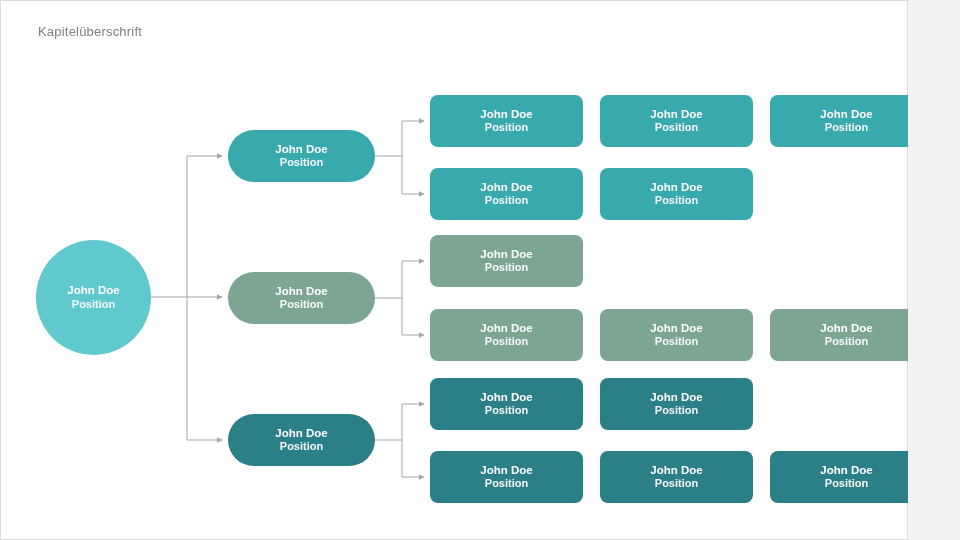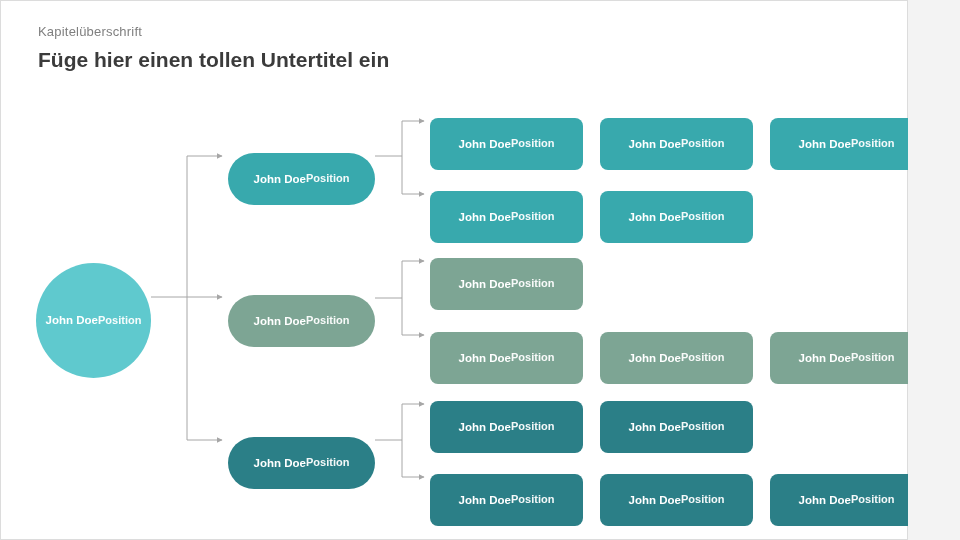--- a/index.html
+++ b/index.html
@@ -31,25 +31,25 @@
   }
   .connectors {
     position: absolute;
     left: 0; top: 0;
     width: 960px; height: 540px;
     pointer-events: none;
   }
   .node {
     position: absolute;
     display: flex;
+    flex-direction: column;
     justify-content: center;
     align-items: center;
     color: #ffffff;
     line-height: 1.25;
-    margin-top: 23px;
   }
   .node .node-name { font-weight: 700; font-size: 11.5px; }
   .node .node-pos  { font-weight: 700; font-size: 11px; opacity: 0.95; }
   .circle {
     width: 115px; height: 115px;
     border-radius: 50%;
   }
   .pill {
     width: 147px; height: 52px;
     border-radius: 26px;
@@ -62,21 +62,20 @@
   .g1 { background: #38a9ad; }
   .g2 { background: #7da594; }
   .g3 { background: #2b7f87; }
 </style>
 </head>
 <body>
 
 <div class="slide">
 
   <div class="eyebrow">Kapitelüberschrift</div>
-  <h1 class="title">Füge hier einen tollen Untertitel ein</h1>
 
   <svg class="connectors" width="960" height="540" viewBox="0 0 960 540">
     <defs>
       <marker id="arrow" viewBox="0 0 10 10" refX="9" refY="5" markerWidth="6" markerHeight="6" orient="auto">
         <path d="M0,0 L10,5 L0,10 z" fill="#a6a6a6"></path>
       </marker>
     </defs>
     <g stroke="#a6a6a6" stroke-width="1" fill="none">
 
       <line x1="151" y1="297" x2="187" y2="297"></line>

